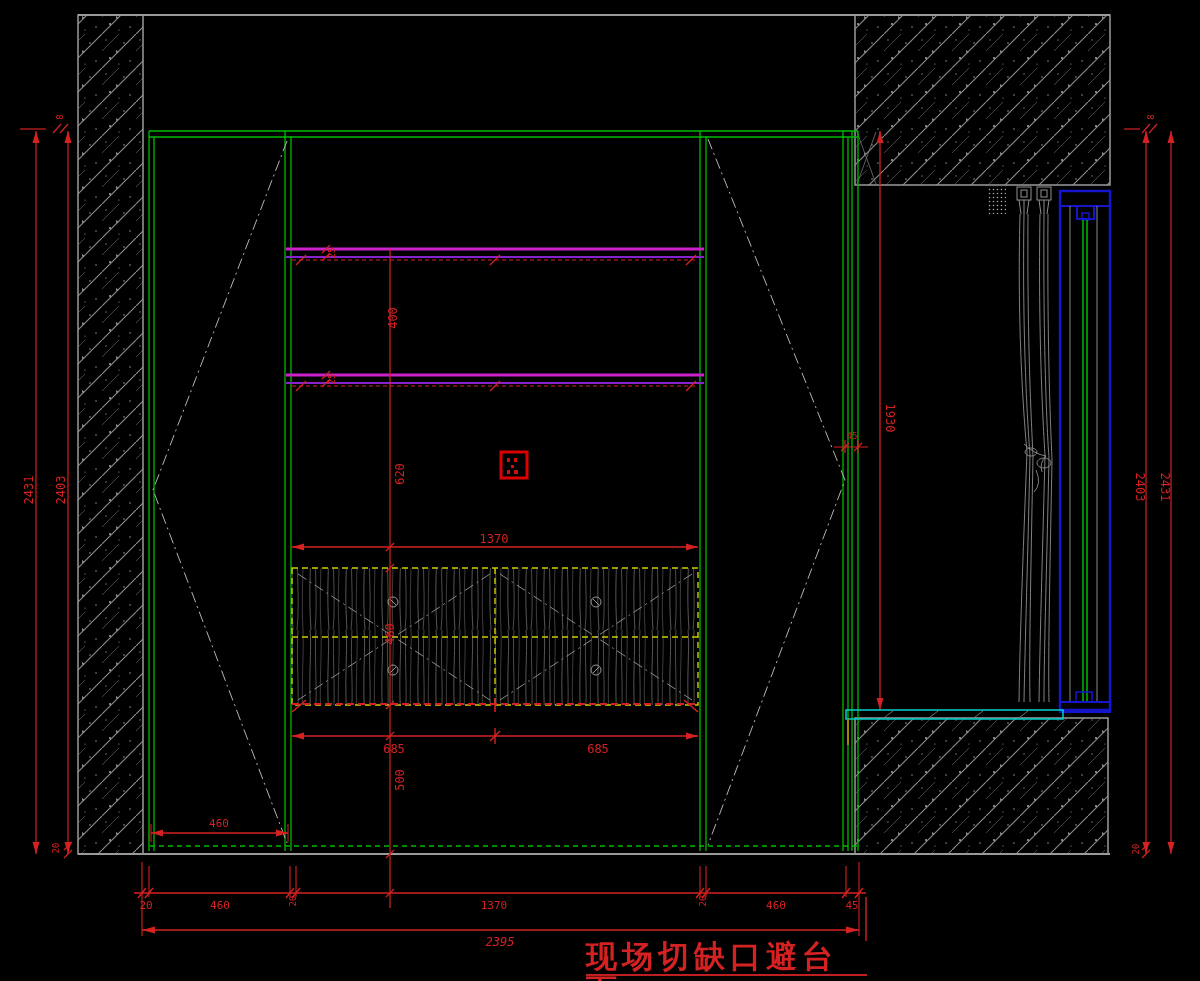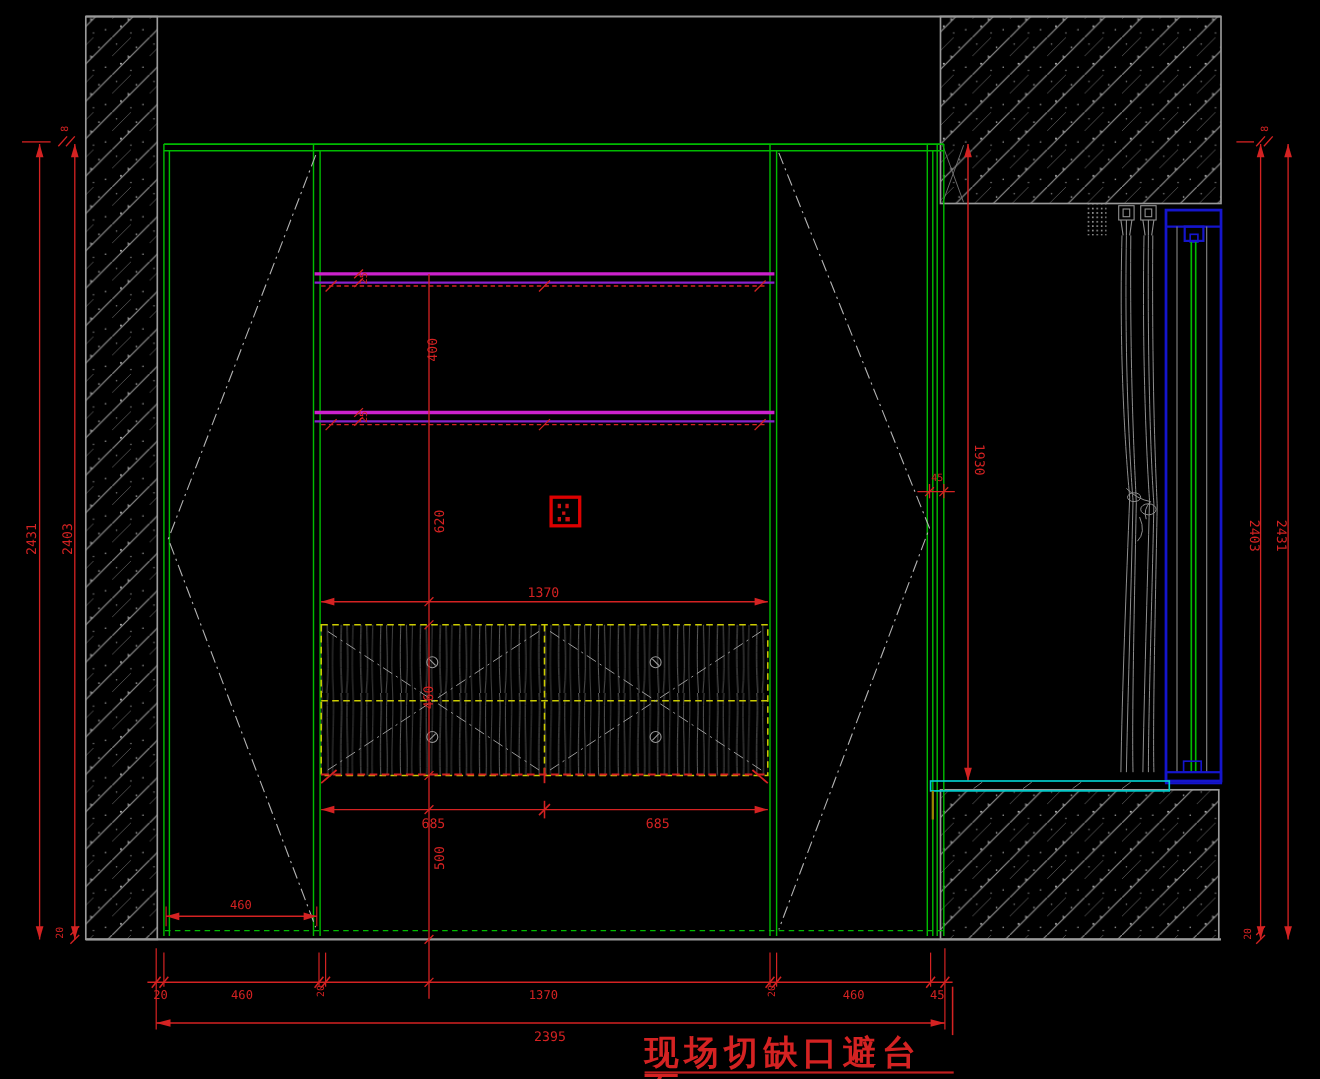--- a/index.html
+++ b/index.html
@@ -329,21 +329,21 @@
 <span class="dim md" style="left:219px;top:823px;">460</span>
 <span class="dim sm" style="left:852px;top:436px;">45</span>
 
 <span class="dim md" style="left:146px;top:905px;">20</span>
 <span class="dim md" style="left:220px;top:905px;">460</span>
 <span class="dim rot sm" style="left:293px;top:901px;">20</span>
 <span class="dim md" style="left:494px;top:905px;">1370</span>
 <span class="dim rot sm" style="left:703px;top:901px;">20</span>
 <span class="dim md" style="left:776px;top:905px;">460</span>
 <span class="dim md" style="left:852px;top:905px;">45</span>
-<span class="dim" style="left:500px;top:942px;">2395</span>
+<span class="dim" style="left:500px;top:942px;font-style:italic;">2395</span>
 
 <span class="dim rotcw" style="left:890px;top:418px;">1930</span>
 <span class="dim rotcw" style="left:1140px;top:487px;">2403</span>
 <span class="dim rotcw" style="left:1165px;top:487px;">2431</span>
 <span class="dim rot sm" style="left:1151px;top:117px;">8</span>
 <span class="dim rot sm" style="left:1136px;top:849px;">20</span>
 
 <div class="note">现场切缺口避台面</div>
 
 </div>

